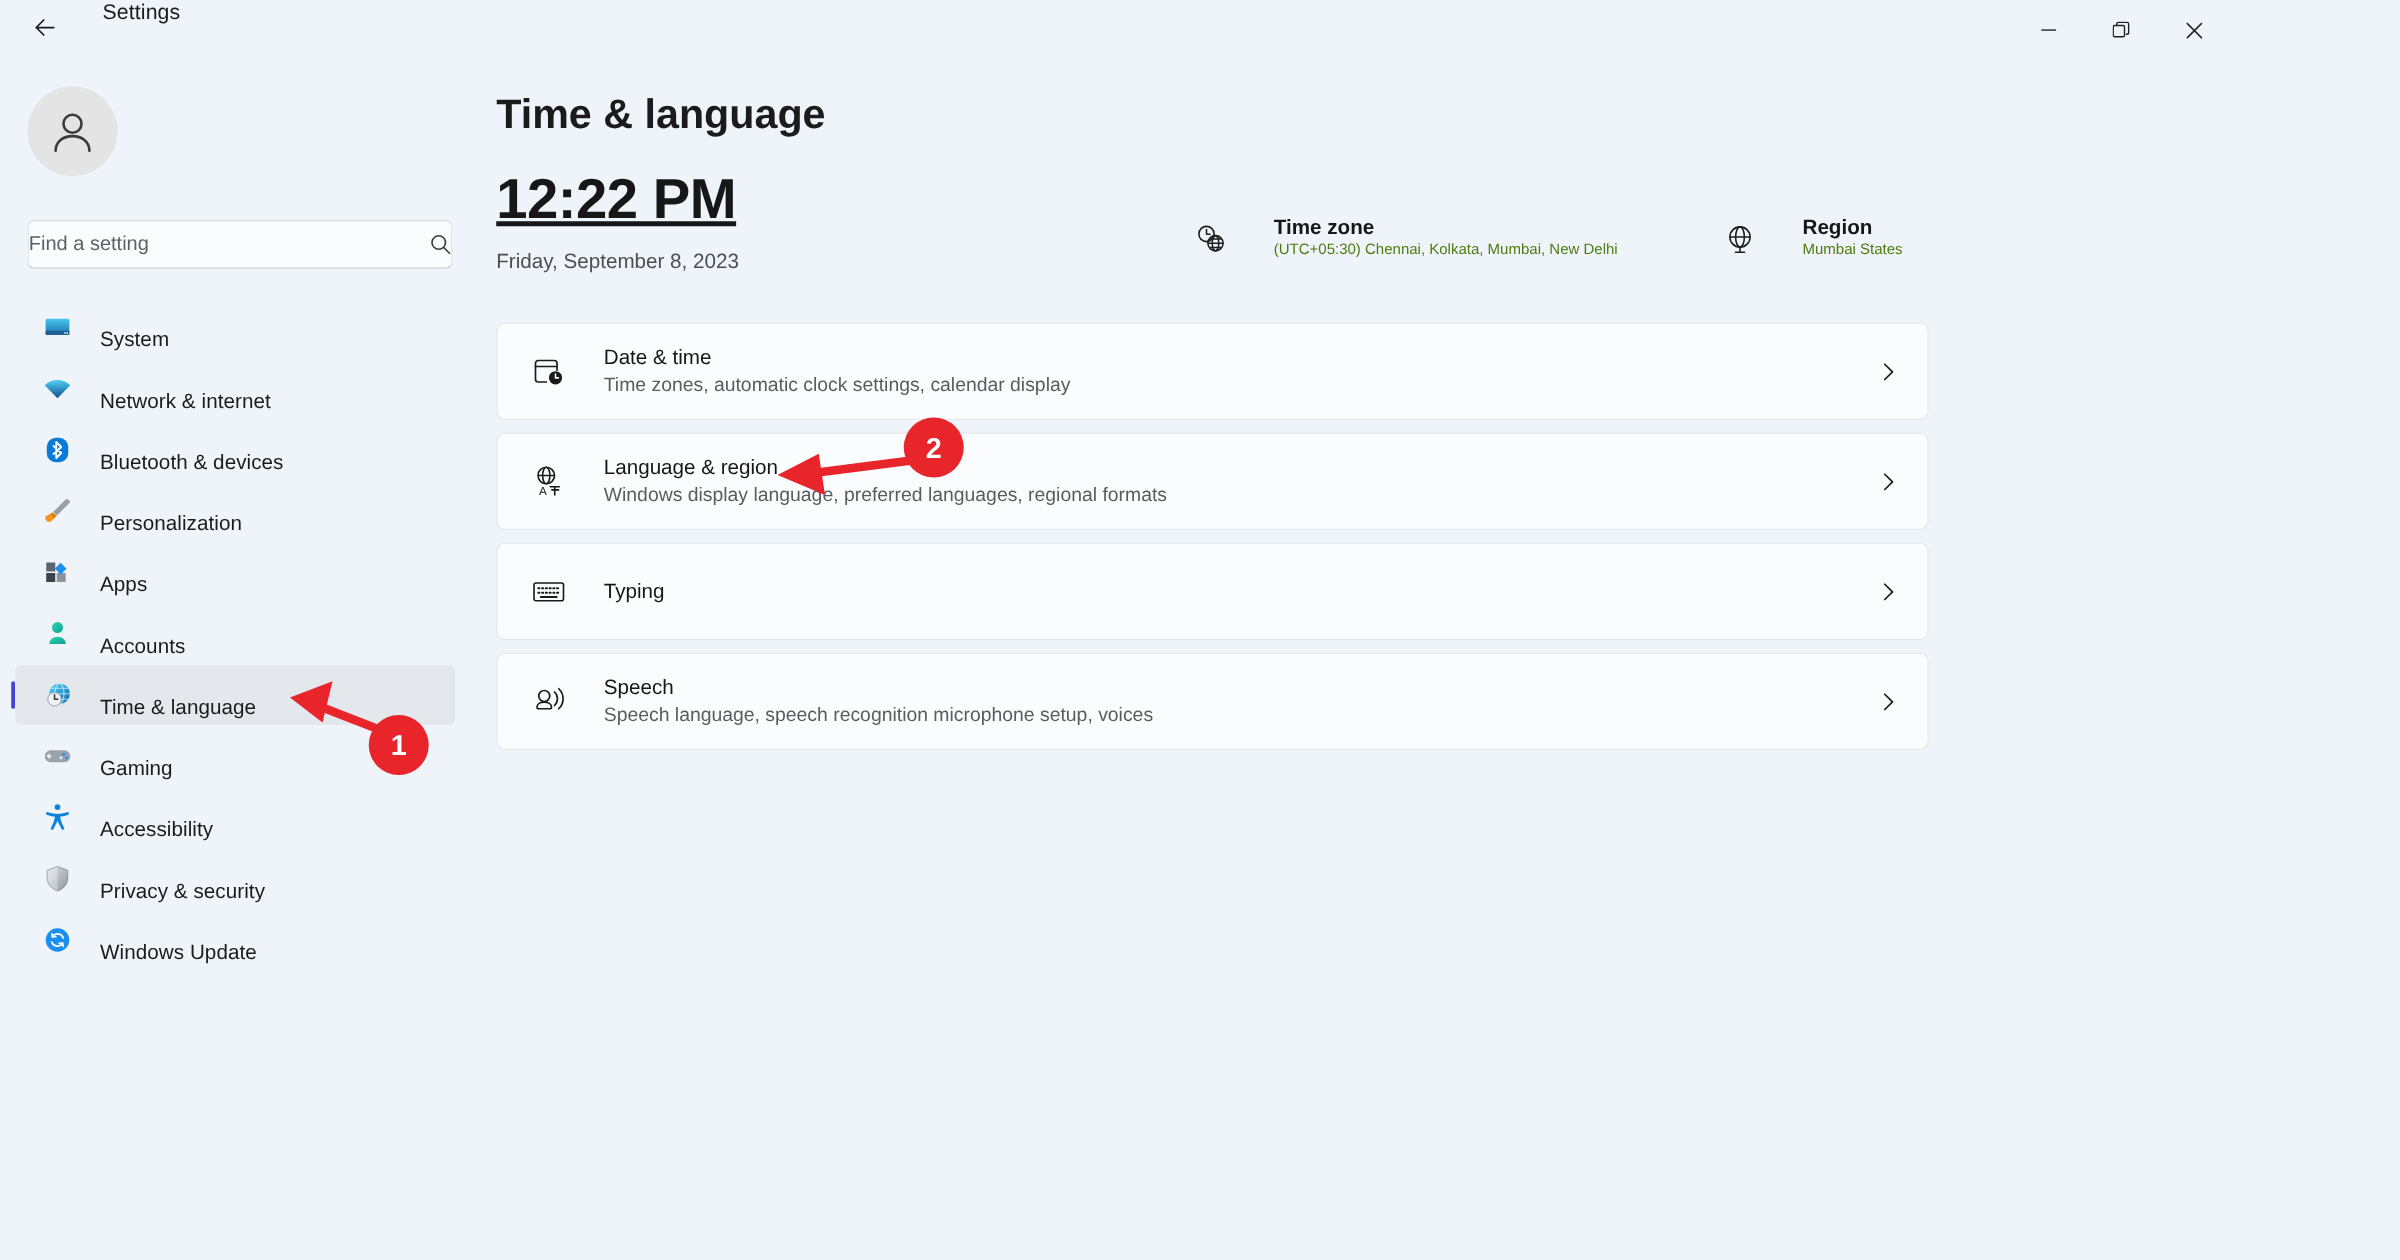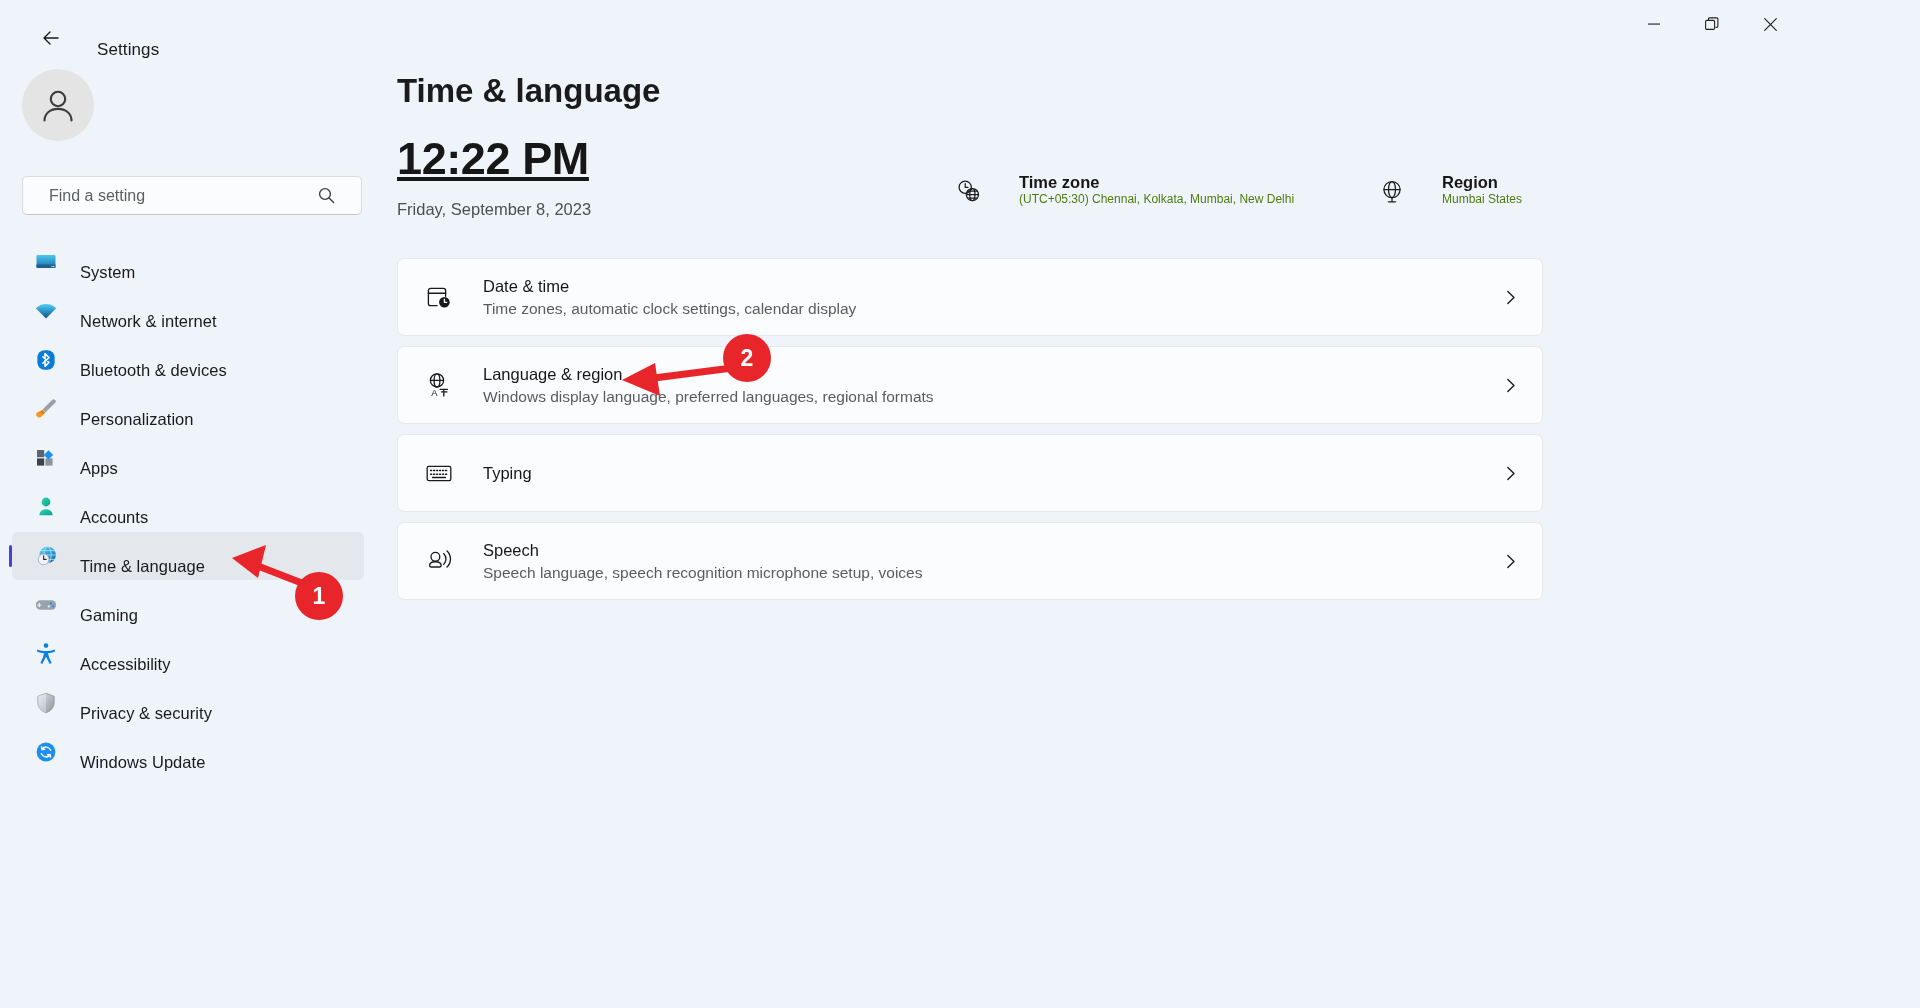--- a/index.html
+++ b/index.html
@@ -7,22 +7,22 @@
     width: 1920px; height: 1008px;
     background: #eff3fa;
     font-family: "Liberation Sans", sans-serif;
     color: #1b1b1b;
     overflow: hidden;
   }
   .window { position: relative; width: 1920px; height: 1008px; background: #eff3fa; }
 
   
   .titlebar {
-    position: absolute; top: 0; left: 15px; width: 1784px; height: 60px;
-    display: flex; align-items: flex-end;
+    position: absolute; top: 0; left: 0; width: 1784px; height: 60px;
+    display: flex; align-items: flex-start;
   }
   .back-btn {
     width: 44px; height: 44px; margin-left: 14px;
     display: flex; align-items: center; justify-content: center;
     border-radius: 5px; cursor: pointer; color: #1a1a1a;
   }
   .app-title {
     margin-left: 24px; font-size: 17px; color: #1b1b1b; letter-spacing: .1px;
   }
   .winctrls { position: absolute; right: 0; top: 0; height: 48px; display: flex; }
@@ -37,21 +37,21 @@
     padding: 0; 
   }
   .avatar-wrap { position: absolute; left: 22px; top: 9px; }
   .avatar {
     width: 72px; height: 72px; border-radius: 50%; background: #e4e4e4;
     display: flex; align-items: center; justify-content: center;
   }
   .search-box {
     position: absolute; left: 22px; top: 116px; width: 340px; height: 39px;
     background: #fbfcfe; border: 1px solid #dadce0; border-bottom: 1.6px solid #c3c5c8;
-    border-radius: 5px; display: flex; align-items: center; padding: 0 26px;
+    border-radius: 5px; display: flex; align-items: center; padding: 0 0;
   }
   .search-box input {
     flex: 1; border: none; outline: none; background: transparent;
     font-family: "Liberation Sans", sans-serif; font-size: 16px; color: #1b1b1b;
   }
   .search-box input::placeholder { color: #5c5f63; }
   .search-ico { color: #3a3d41; display: flex; align-items: center; }
 
   .navlist { position: absolute; left: 12px; top: 178px; width: 352px; }
   .navitem {

